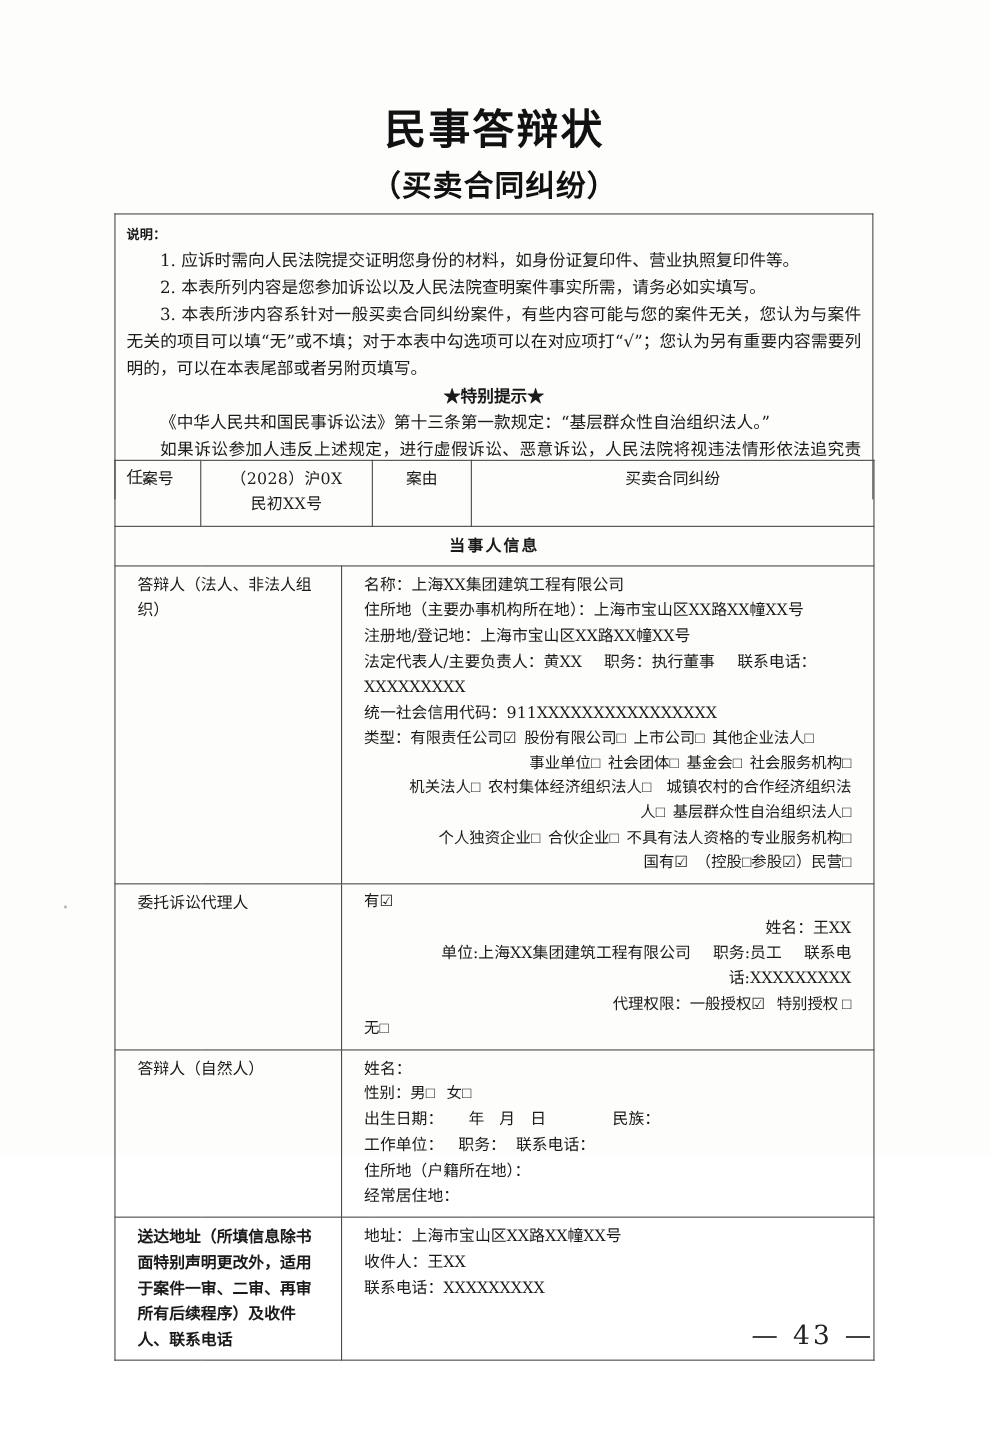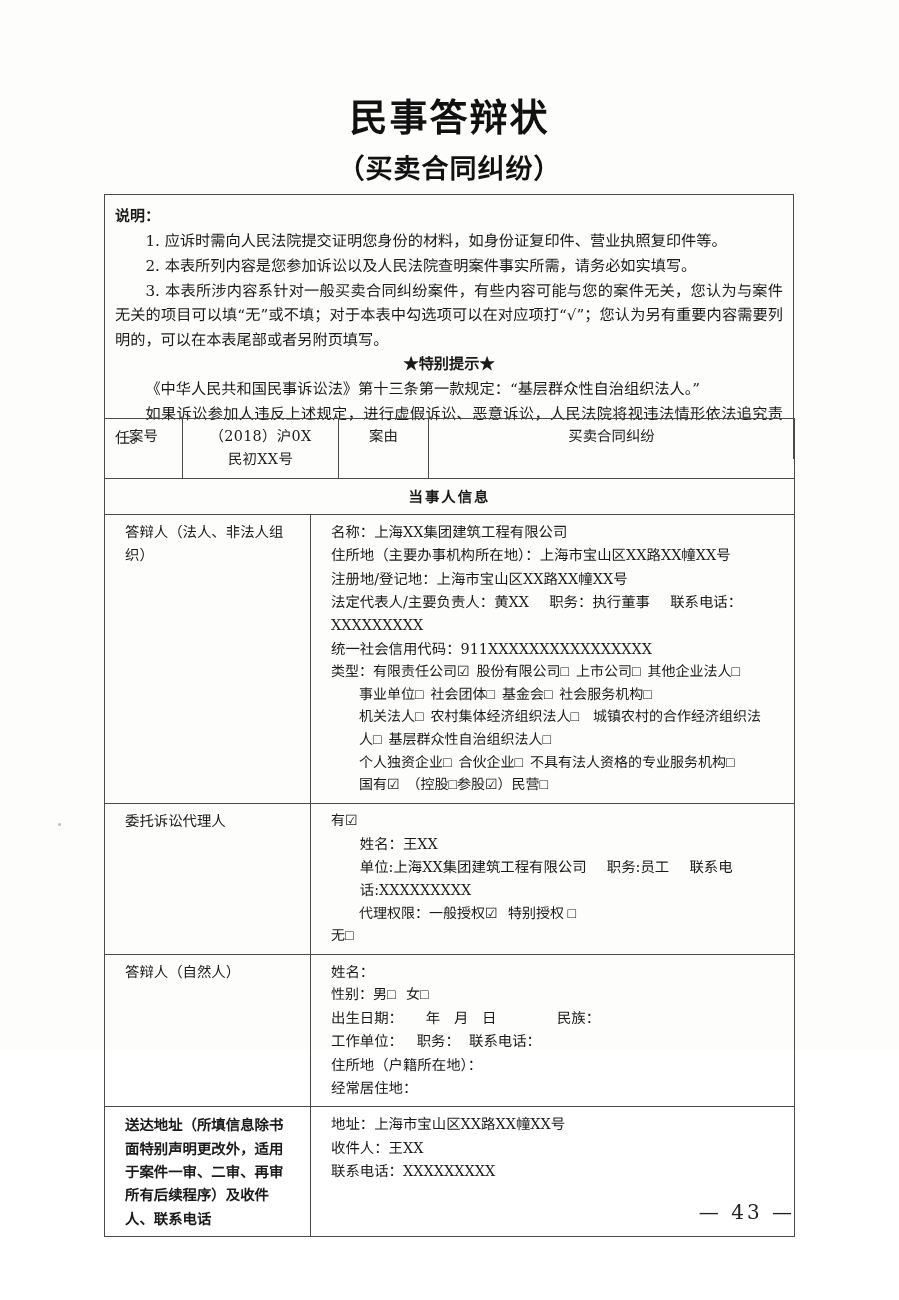--- a/index.html
+++ b/index.html
@@ -54,24 +54,25 @@
     position: absolute;
     left: 104px;
     top: 194px;
     width: 690px;
     border: 1.2px solid #4a4a4a;
     border-bottom: none;
     box-sizing: border-box;
     padding: 10px 10px 8px 10px;
   }
   .instr-heading {
-    font-size: 15px;
+    font-size: 12px;
     font-weight: 700;
     line-height: 1.55;
     margin-bottom: 1px;
+    font-family: Liberation Mono, monospace;
   }
   .instr-p {
     font-size: 15.2px;
     line-height: 1.62;
     text-indent: 2em;
     text-align: justify;
   }
   .instr-star {
     font-size: 15.2px;
     line-height: 1.62;
@@ -113,36 +114,36 @@
 
   .section-head {
     text-align: center;
     font-size: 21px;
     font-weight: 700;
     letter-spacing: 2px;
     padding: 16px 0 16px 0;
   }
 
   .line { display: block; white-space: pre-wrap; }
-  .line-indent { padding-left: 2em; }
+  .line-indent { padding-left: 2em; text-align: right; }
   .gap-sm { display: inline-block; width: 1.4em; }
   .gap-lg { display: inline-block; width: 4.2em; }
 
   .cb {
     font-family: Liberation Serif, serif;
     font-size: 14px;
     letter-spacing: 0;
   }
 
   
   .page-no {
     position: absolute;
     right: 104px;
     top: 1200px;
-    font-size: 20px;
+    font-size: 24px;
     letter-spacing: 3px;
     color: #222;
   }
 
   
   .speck {
     position: absolute;
     left: 58px; top: 823px;
     width: 3px; height: 3px;
     background: #bdbdbd;
@@ -176,21 +177,21 @@
       <col style="width:78px">
       <col style="width:128px">
       <col style="width:28px">
       <col style="width:90px">
       <col style="width:366px">
     </colgroup>
     <tbody>
 
       <tr class="case-row">
         <td class="case-label">案号</td>
-        <td class="case-no" colspan="2">（2018）沪0X民初XX号</td>
+        <td class="case-no" colspan="2">（2028）沪0X民初XX号</td>
         <td class="case-label">案由</td>
         <td class="case-cause">买卖合同纠纷</td>
       </tr>
 
       <tr>
         <td class="section-head" colspan="5">当事人信息</td>
       </tr>
 
       <tr>
         <td class="lbl" colspan="2">答辩人（法人、非法人组织）</td>

